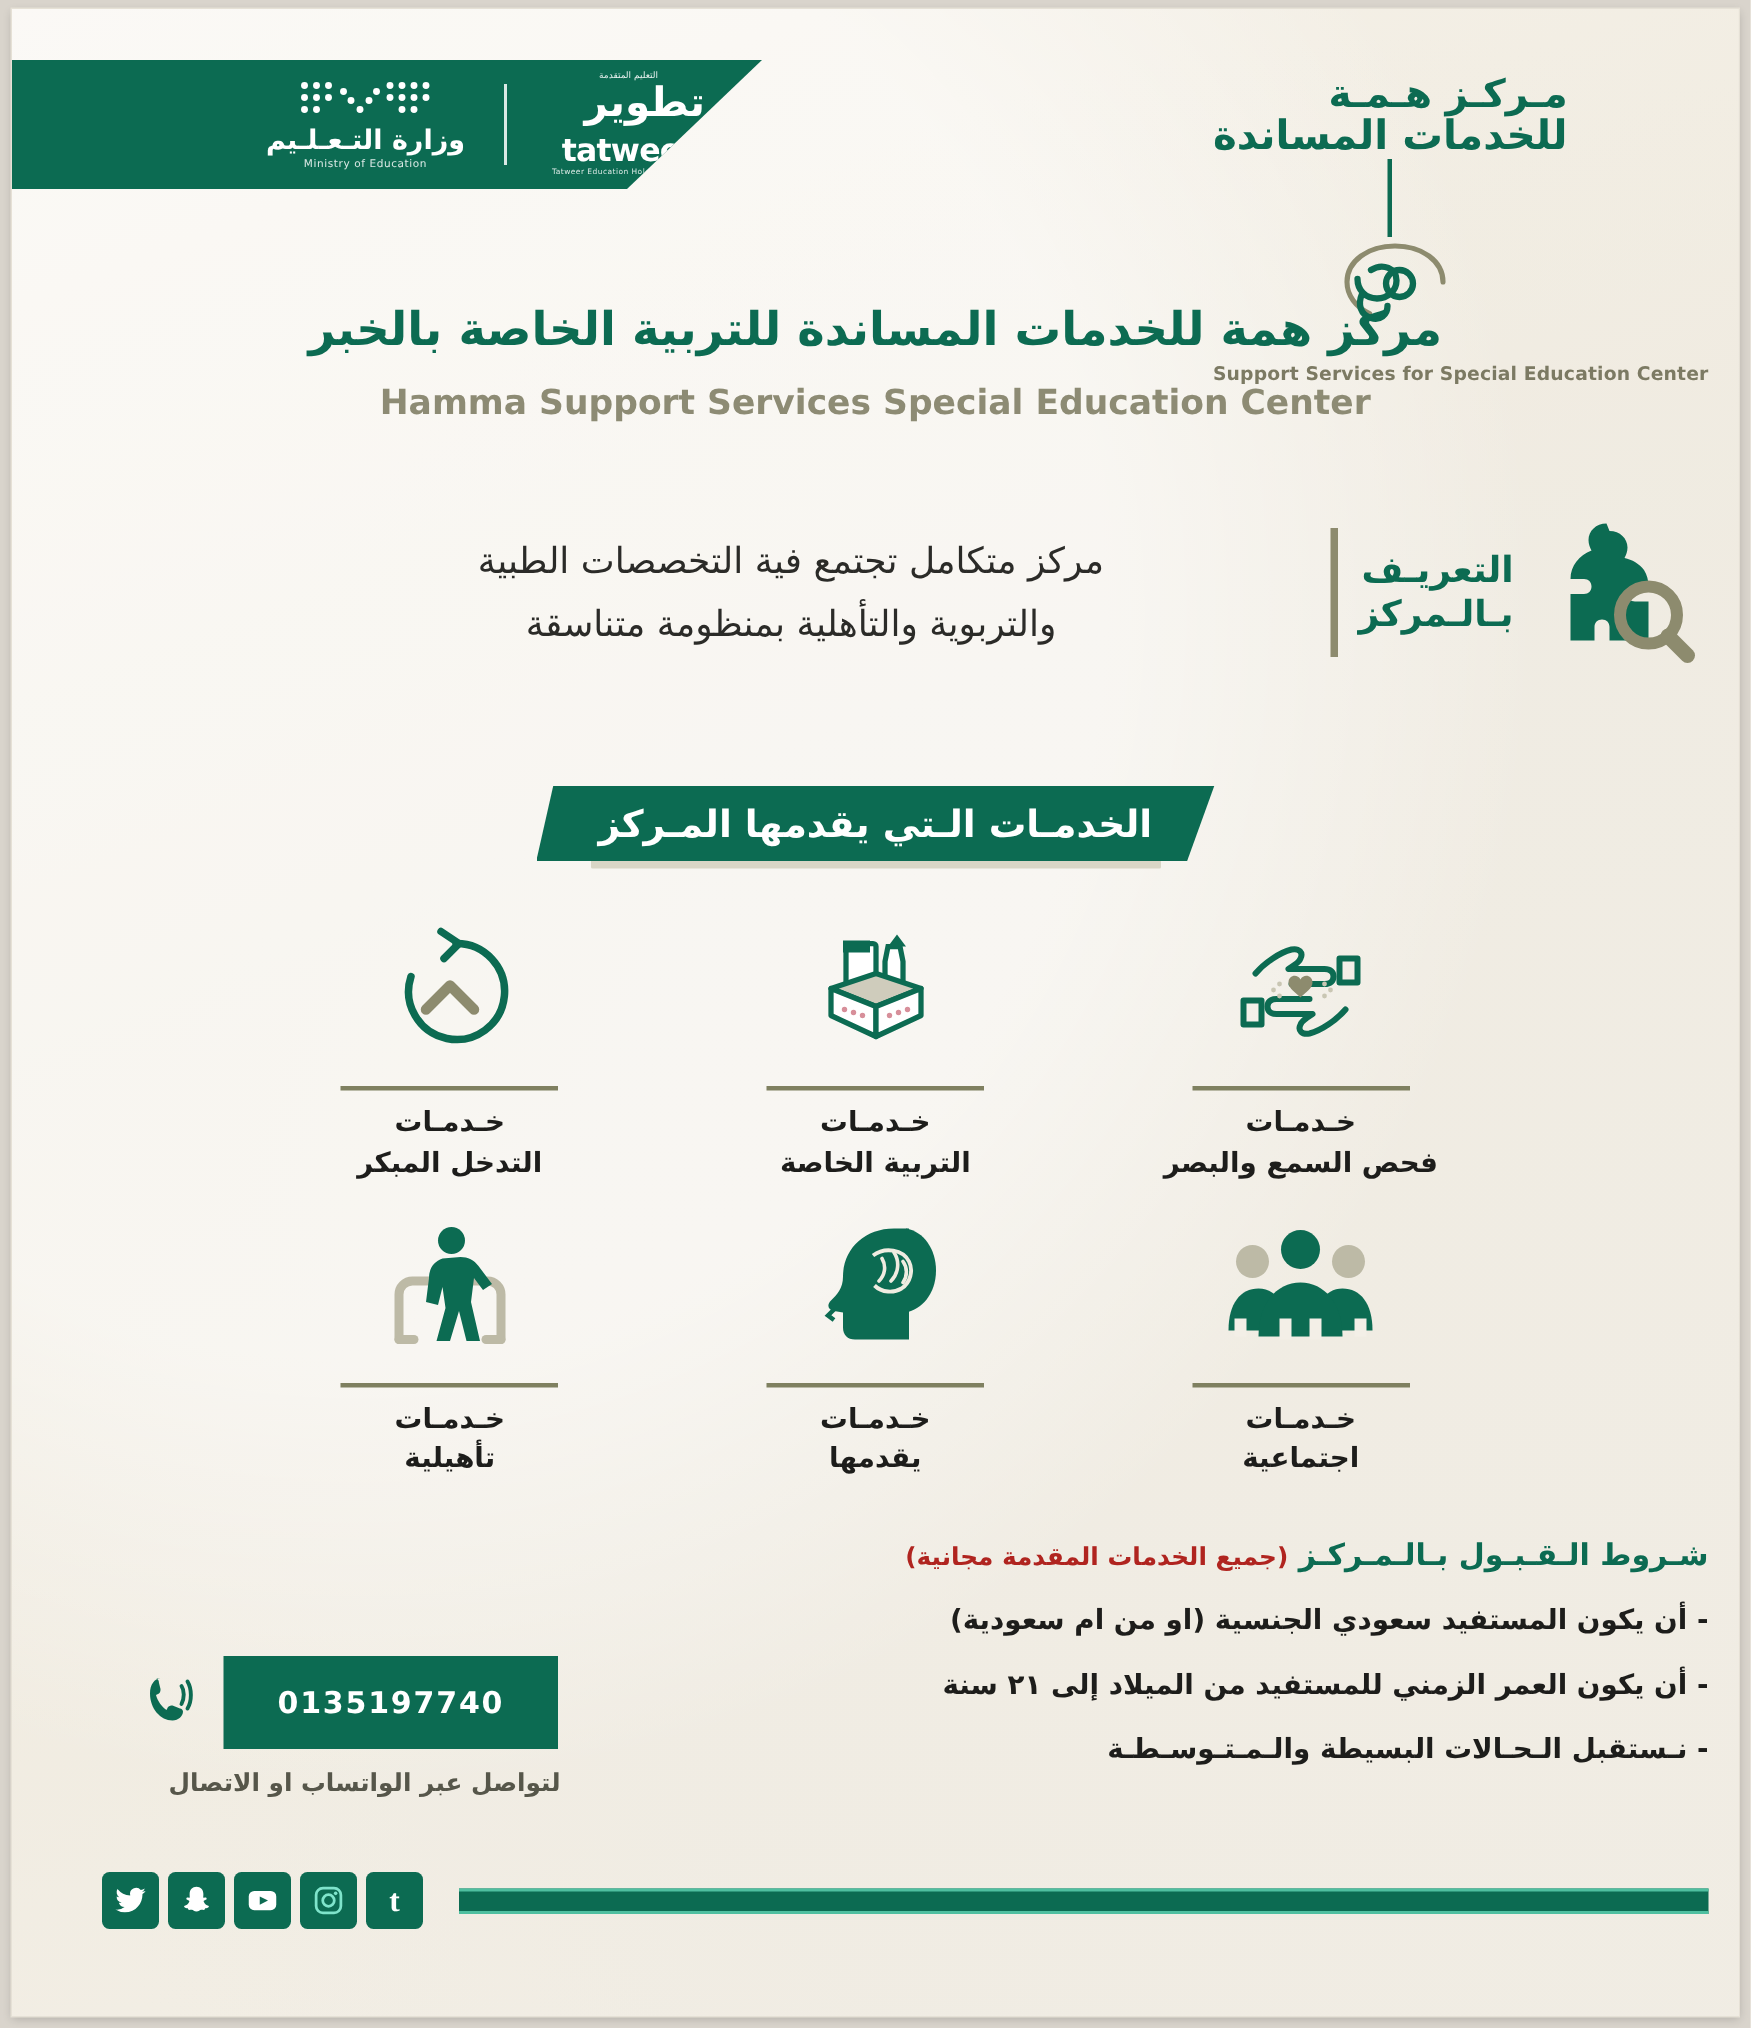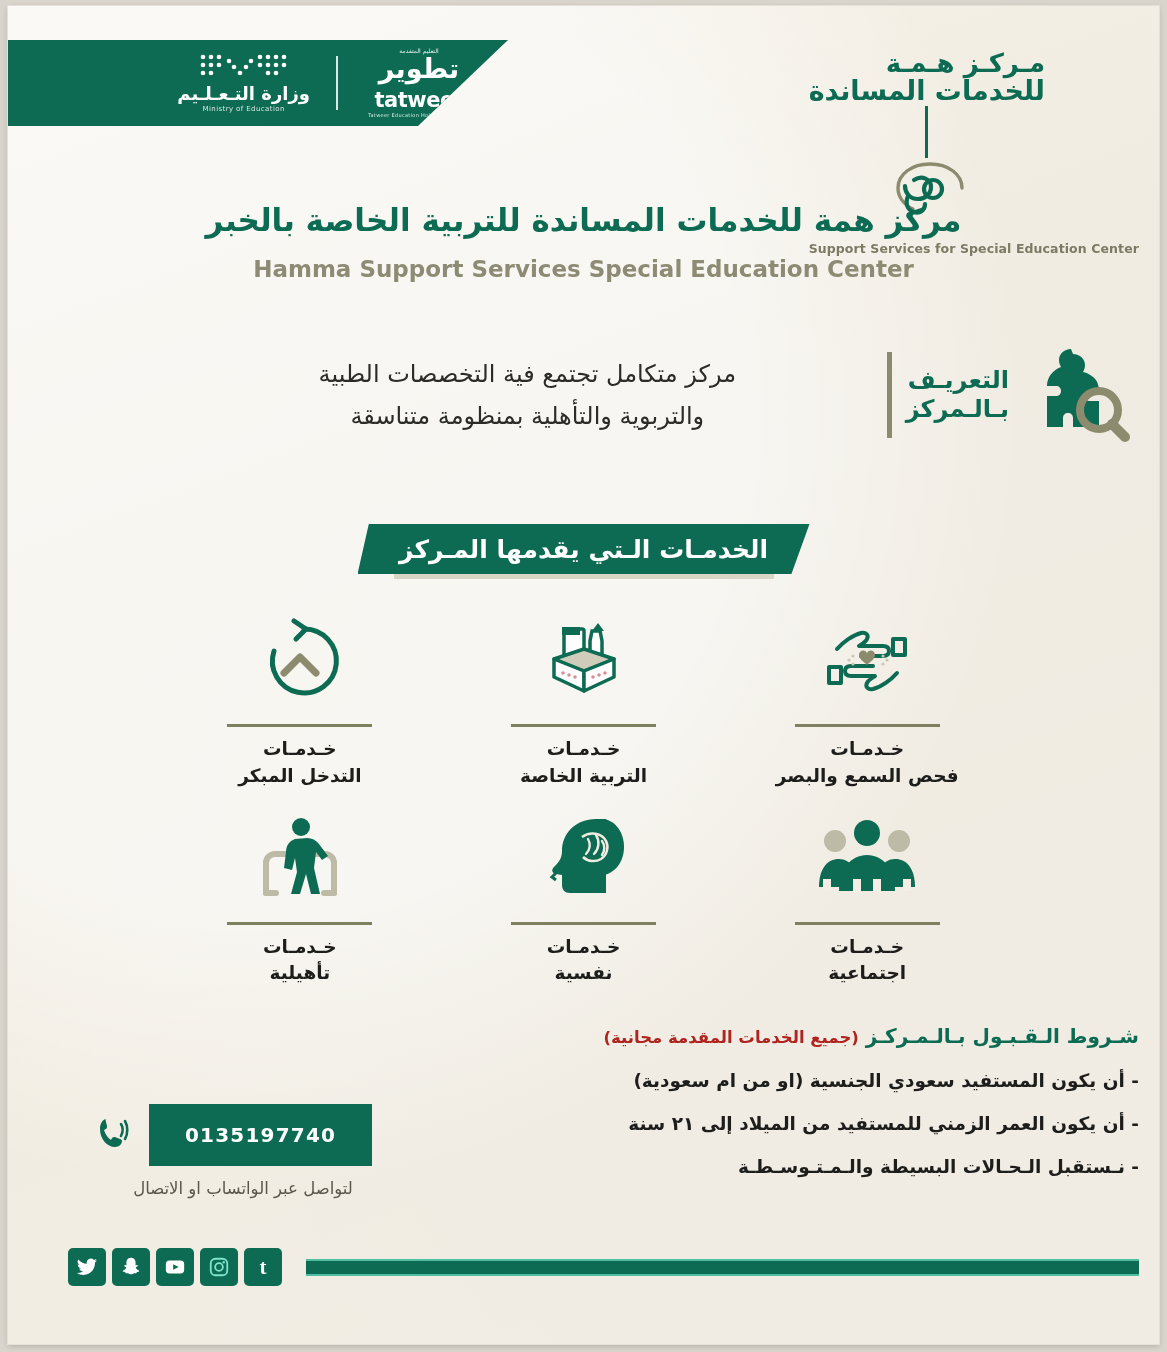--- a/index.html
+++ b/index.html
@@ -31,21 +31,21 @@
     display:flex;align-items:center;
   }
   .tatweer{
     position:relative;
     margin-right:38px;
     color:#ffffff;
     text-align:center;
     line-height:1;
   }
   .tatweer .tiny{font-size:6px;letter-spacing:.4px;opacity:.9;}
-  .tatweer .ar{font-size:27px;font-weight:bold;letter-spacing:1px;margin:1px 0 12px;}
+  .tatweer .ar{font-size:27px;font-weight:bold;letter-spacing:1px;margin:1px 0 12px;text-align:right;}
   .tatweer .en{font-size:21px;font-weight:bold;letter-spacing:-.5px;margin-top:-4px;}
   .tatweer .tiny2{font-size:5px;letter-spacing:.3px;opacity:.85;margin-top:2px;}
   .vdiv{width:2px;height:54px;background:#ffffff;opacity:.85;margin:0 30px 0 26px;}
   .moe{color:#fff;text-align:center;line-height:1;}
   .moe .dots{height:26px;margin-bottom:6px;}
   .moe .ar{font-size:18px;letter-spacing:1.5px;font-weight:600;}
   .moe .en{font-size:7px;letter-spacing:.4px;opacity:.85;margin-top:3px;}
 
   
   .brand{
@@ -135,21 +135,21 @@
 
   
   .phone-wrap{position:absolute;left:85px;top:1098px;width:300px;}
   .phone-row{display:flex;align-items:center;direction:ltr;}
   .phone-badge{
     background:#0c6b52;color:#fff;font-size:20px;font-weight:bold;
     padding:19px 36px;letter-spacing:1.2px;margin-left:16px;direction:ltr;
   }
   .phone-note{
     margin-top:13px;text-align:center;
-    font-size:16.5px;font-weight:normal;color:#56564a;width:300px;
+    font-size:16.5px;font-weight:bold;color:#56564a;width:300px;
   }
 
   
   .footer{position:absolute;left:60px;right:20px;bottom:58px;display:flex;align-items:center;direction:ltr;}
   .soc{
     width:38px;height:38px;background:#0c6b52;border-radius:5px;
     display:flex;align-items:center;justify-content:center;margin-right:6px;flex:0 0 auto;
   }
   .soc svg{display:block;}
   .footer-line{flex:1 1 auto;height:13px;background:#0c6b52;margin-left:18px;border-top:2px solid #4fbfa0;border-bottom:2px solid #4fbfa0;}
@@ -355,21 +355,21 @@
           <path d="M58 4C38 4 24 18 24 36c0 8-4 12-8 16-3 3-2 6 2 7l6 1v10c0 5 3 8 8 8h36V4z" fill="#0c6b52"></path>
           <path d="M66 4c12 2 20 14 20 28 0 16-10 26-20 28z" fill="#0c6b52"></path>
           <path d="M44 22c8-6 20-4 24 4 3 6 1 14-5 18-5 3-13 3-18-2" fill="none" stroke="#f0ece1" stroke-width="2.6"></path>
           <path d="M50 24c3 5 2 11-2 15M58 20c4 6 3 14-2 19M64 26c3 4 3 10 0 14" fill="none" stroke="#f0ece1" stroke-width="2.4" stroke-linecap="round"></path>
           <path d="M18 58l-4 4 4 3" fill="none" stroke="#0c6b52" stroke-width="3"></path>
         </svg>
       </div>
       <div class="rule"></div>
       <div class="lbl">
         <div class="l1">خـدمـات</div>
-        <div>نفسية</div>
+        <div>يقدمها</div>
       </div>
     </div>
 
     <div class="cell">
       <div class="ico">
         <svg width="92" height="88" viewBox="0 0 92 88" aria-hidden="true">
           <path d="M12 78V48c0-5 4-9 9-9h50c5 0 9 4 9 9v30" fill="none" stroke="#bdbaa6" stroke-width="6" stroke-linecap="round"></path>
           <line x1="12" y1="78" x2="22" y2="78" stroke="#bdbaa6" stroke-width="6" stroke-linecap="round"></line>
           <line x1="70" y1="78" x2="80" y2="78" stroke="#bdbaa6" stroke-width="6" stroke-linecap="round"></line>
           <circle cx="47" cy="12" r="9" fill="#0c6b52"></circle>

